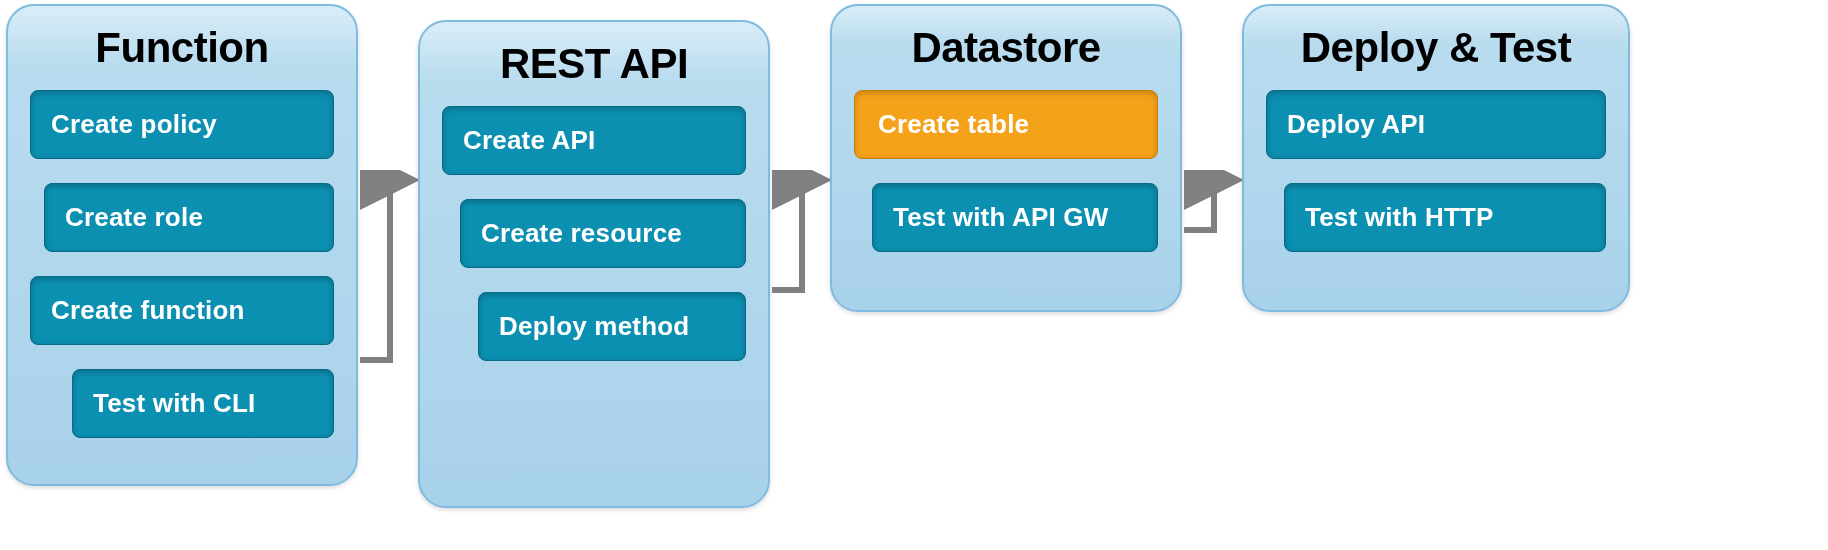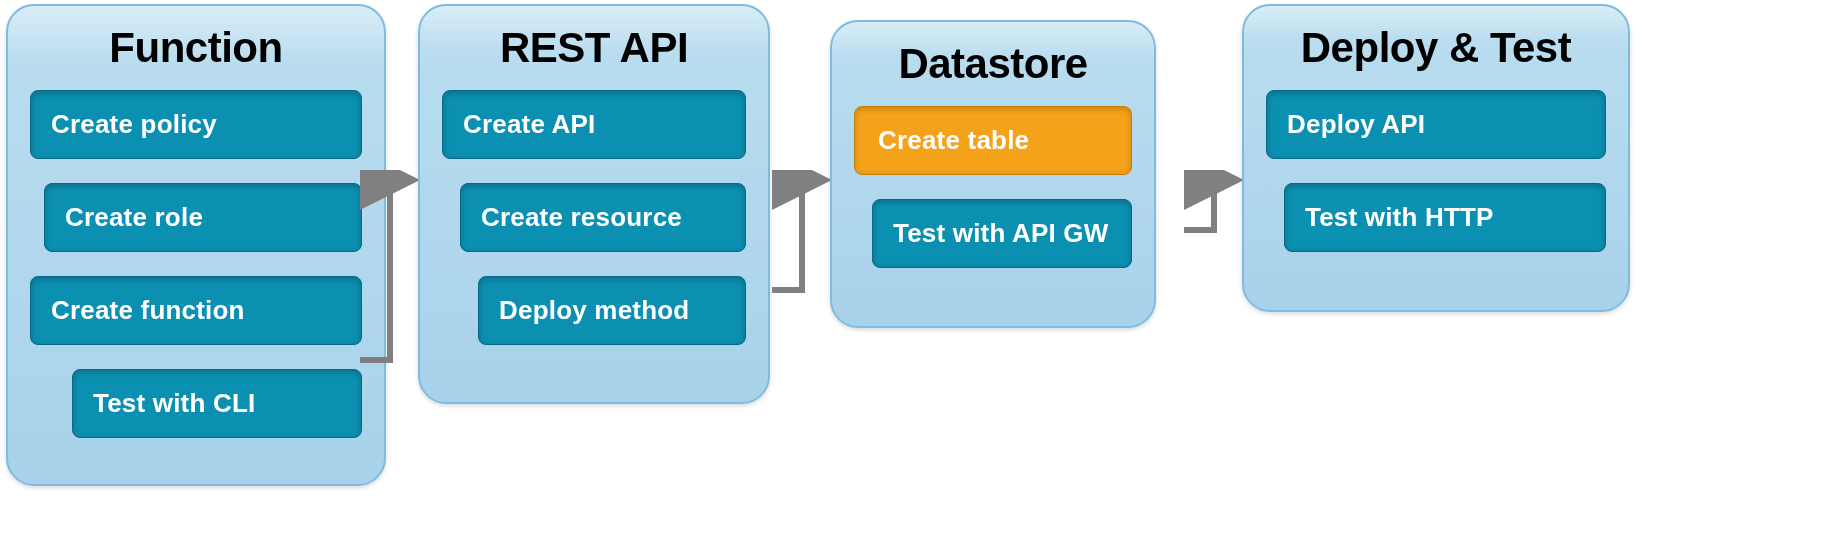--- a/index.html
+++ b/index.html
@@ -38,54 +38,54 @@
     box-shadow:inset 0 2px 6px rgba(0,0,0,.2);
     padding-left:23px;
   }
   .arrow{position:absolute;pointer-events:none}
 </style>
 </head>
 <body>
 
 <div class="stage">
 
-  <div class="card" style="left:6px;top:4px;width:380px;height:482px">
+  <div class="card" style="left:6px;top:4px;width:352px;height:482px">
     <div class="card-title">Function</div>
     <div class="step" style="margin-left:0">Create policy</div>
     <div class="step" style="margin-top:24px;margin-left:14px">Create role</div>
     <div class="step" style="margin-top:24px;">Create function</div>
     <div class="step" style="margin-top:24px;margin-left:42px">Test with CLI</div>
   </div>
 
   <svg class="arrow" style="left:354px;top:170px" width="80" height="200">
     <defs>
         <marker id="ah1" markerWidth="12" markerHeight="12" refX="9" refY="5" orient="auto">
       <path d="M0,0 L10,5 L0,10 z" fill="#808080"></path>
         </marker>
       </defs>
     <path d="M6,190 L36,190 L36,10 L60,10" fill="none" stroke="#808080" stroke-width="6" marker-end="url(#ah1)"></path>
   </svg>
 
-  <div class="card" style="left:418px;top:4px;width:352px;height:400px">
+  <div class="card" style="left:418px;top:20px;width:352px;height:488px">
     <div class="card-title">REST API</div>
     <div class="step" style="margin-left:0">Create API</div>
     <div class="step" style="margin-top:24px;margin-left:18px">Create resource</div>
     <div class="step" style="margin-top:24px;margin-left:36px">Deploy method</div>
   </div>
 
   <svg class="arrow" style="left:766px;top:170px" width="80" height="140">
     <defs>
         <marker id="ah2" markerWidth="12" markerHeight="12" refX="9" refY="5" orient="auto">
       <path d="M0,0 L10,5 L0,10 z" fill="#808080"></path>
         </marker>
       </defs>
     <path d="M6,120 L36,120 L36,10 L60,10" fill="none" stroke="#808080" stroke-width="6" marker-end="url(#ah2)"></path>
   </svg>
 
-  <div class="card" style="left:830px;top:20px;width:326px;height:308px">
+  <div class="card" style="left:830px;top:4px;width:352px;height:308px">
     <div class="card-title">Datastore</div>
     <div class="step hl" style="margin-left:0">Create table</div>
     <div class="step" style="margin-top:24px;margin-left:18px">Test with API GW</div>
   </div>
 
   <svg class="arrow" style="left:1178px;top:170px" width="80" height="80">
     <defs>
         <marker id="ah3" markerWidth="12" markerHeight="12" refX="9" refY="5" orient="auto">
       <path d="M0,0 L10,5 L0,10 z" fill="#808080"></path>
         </marker>

